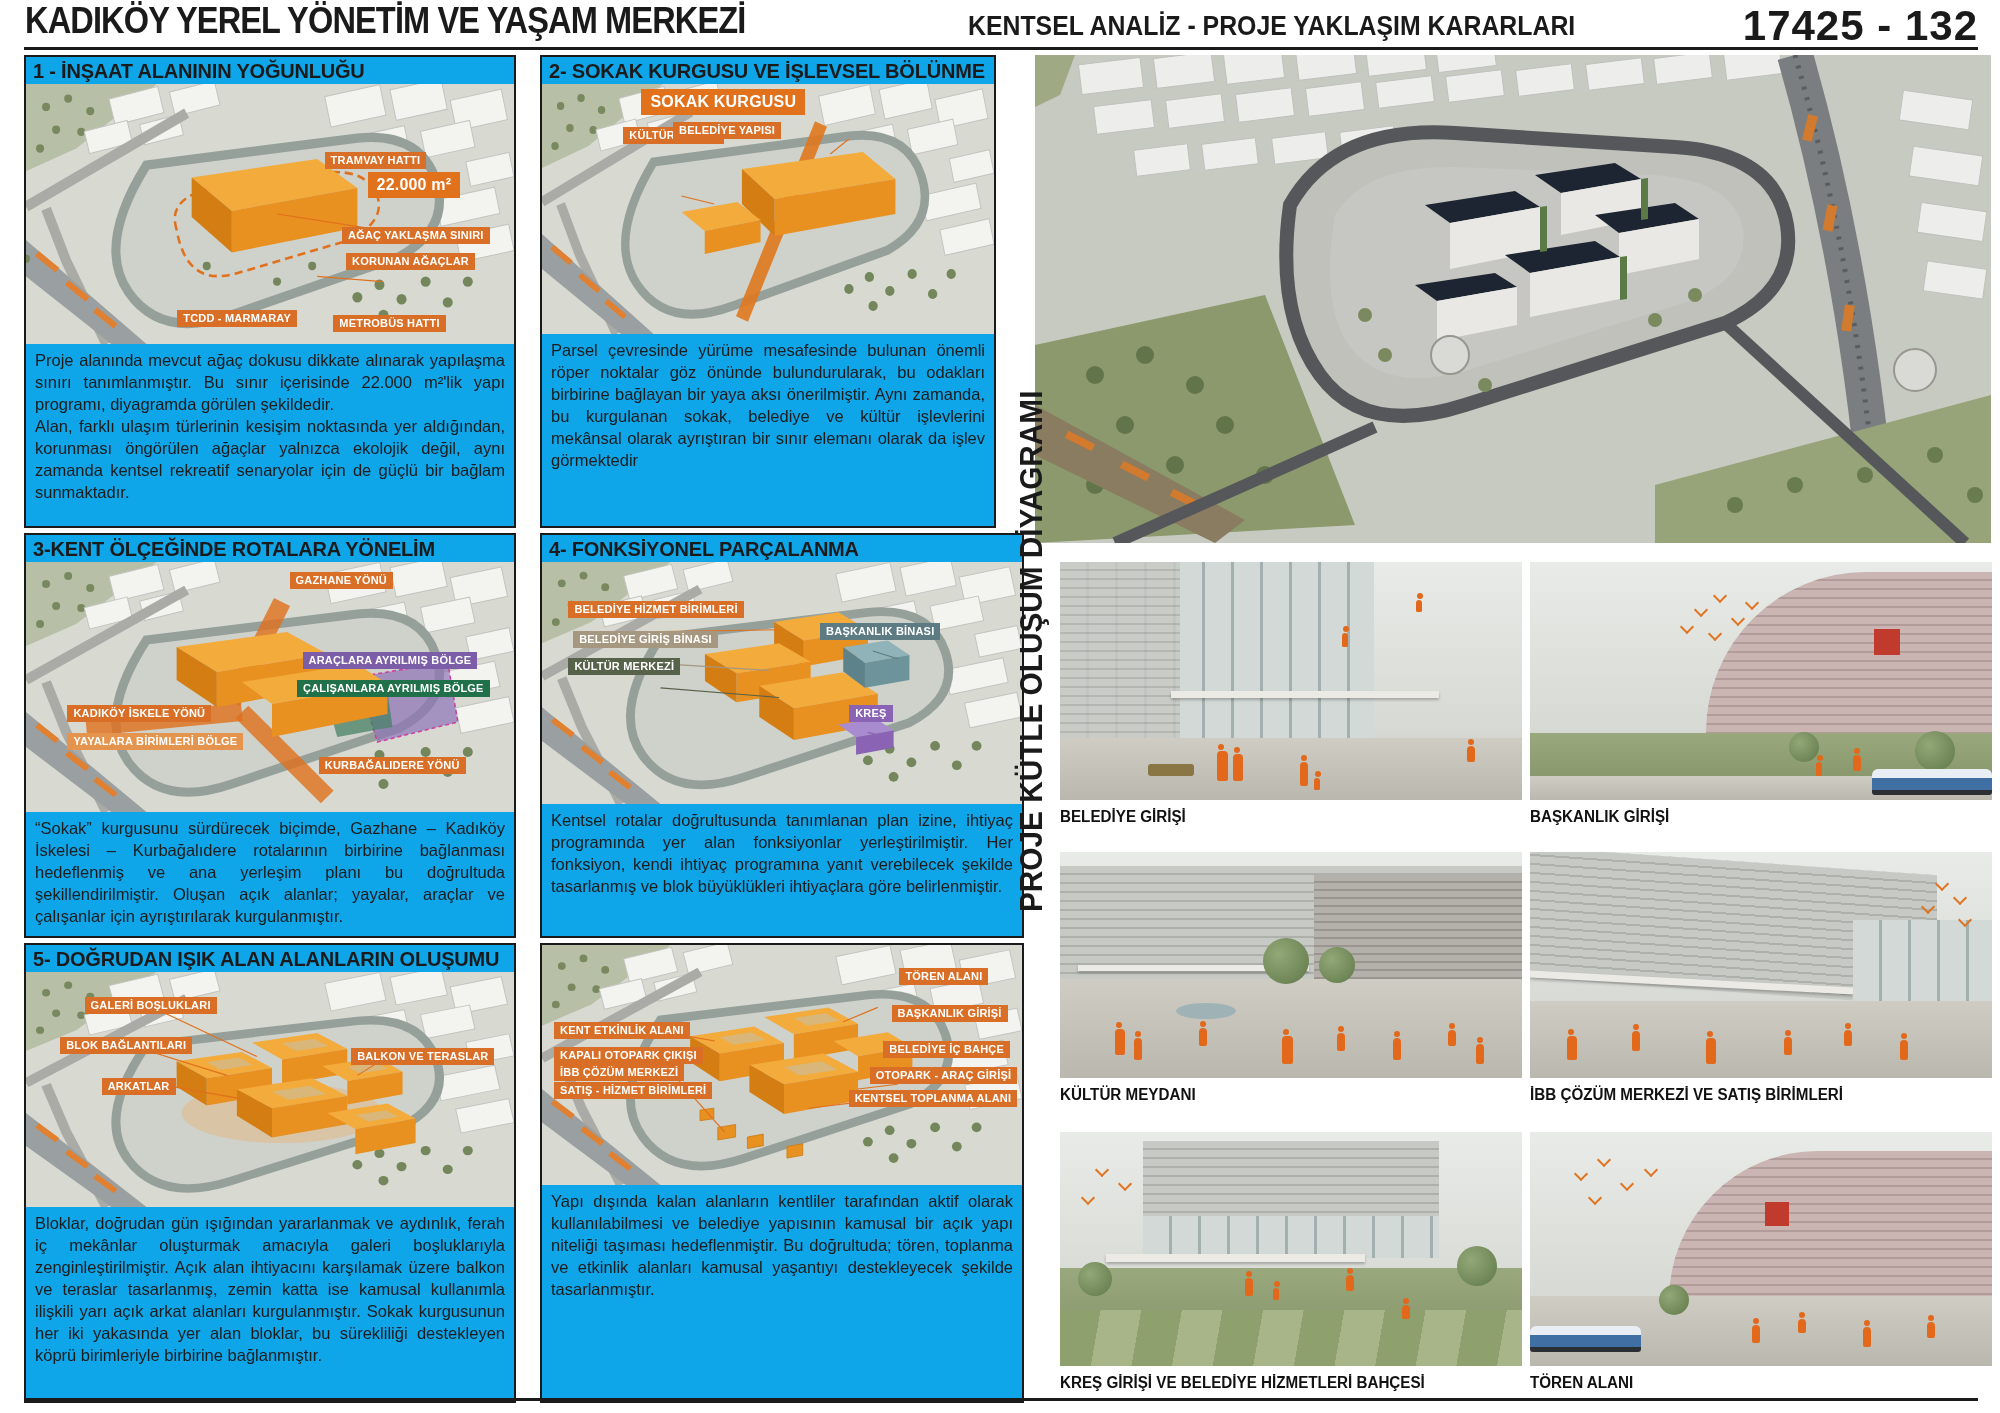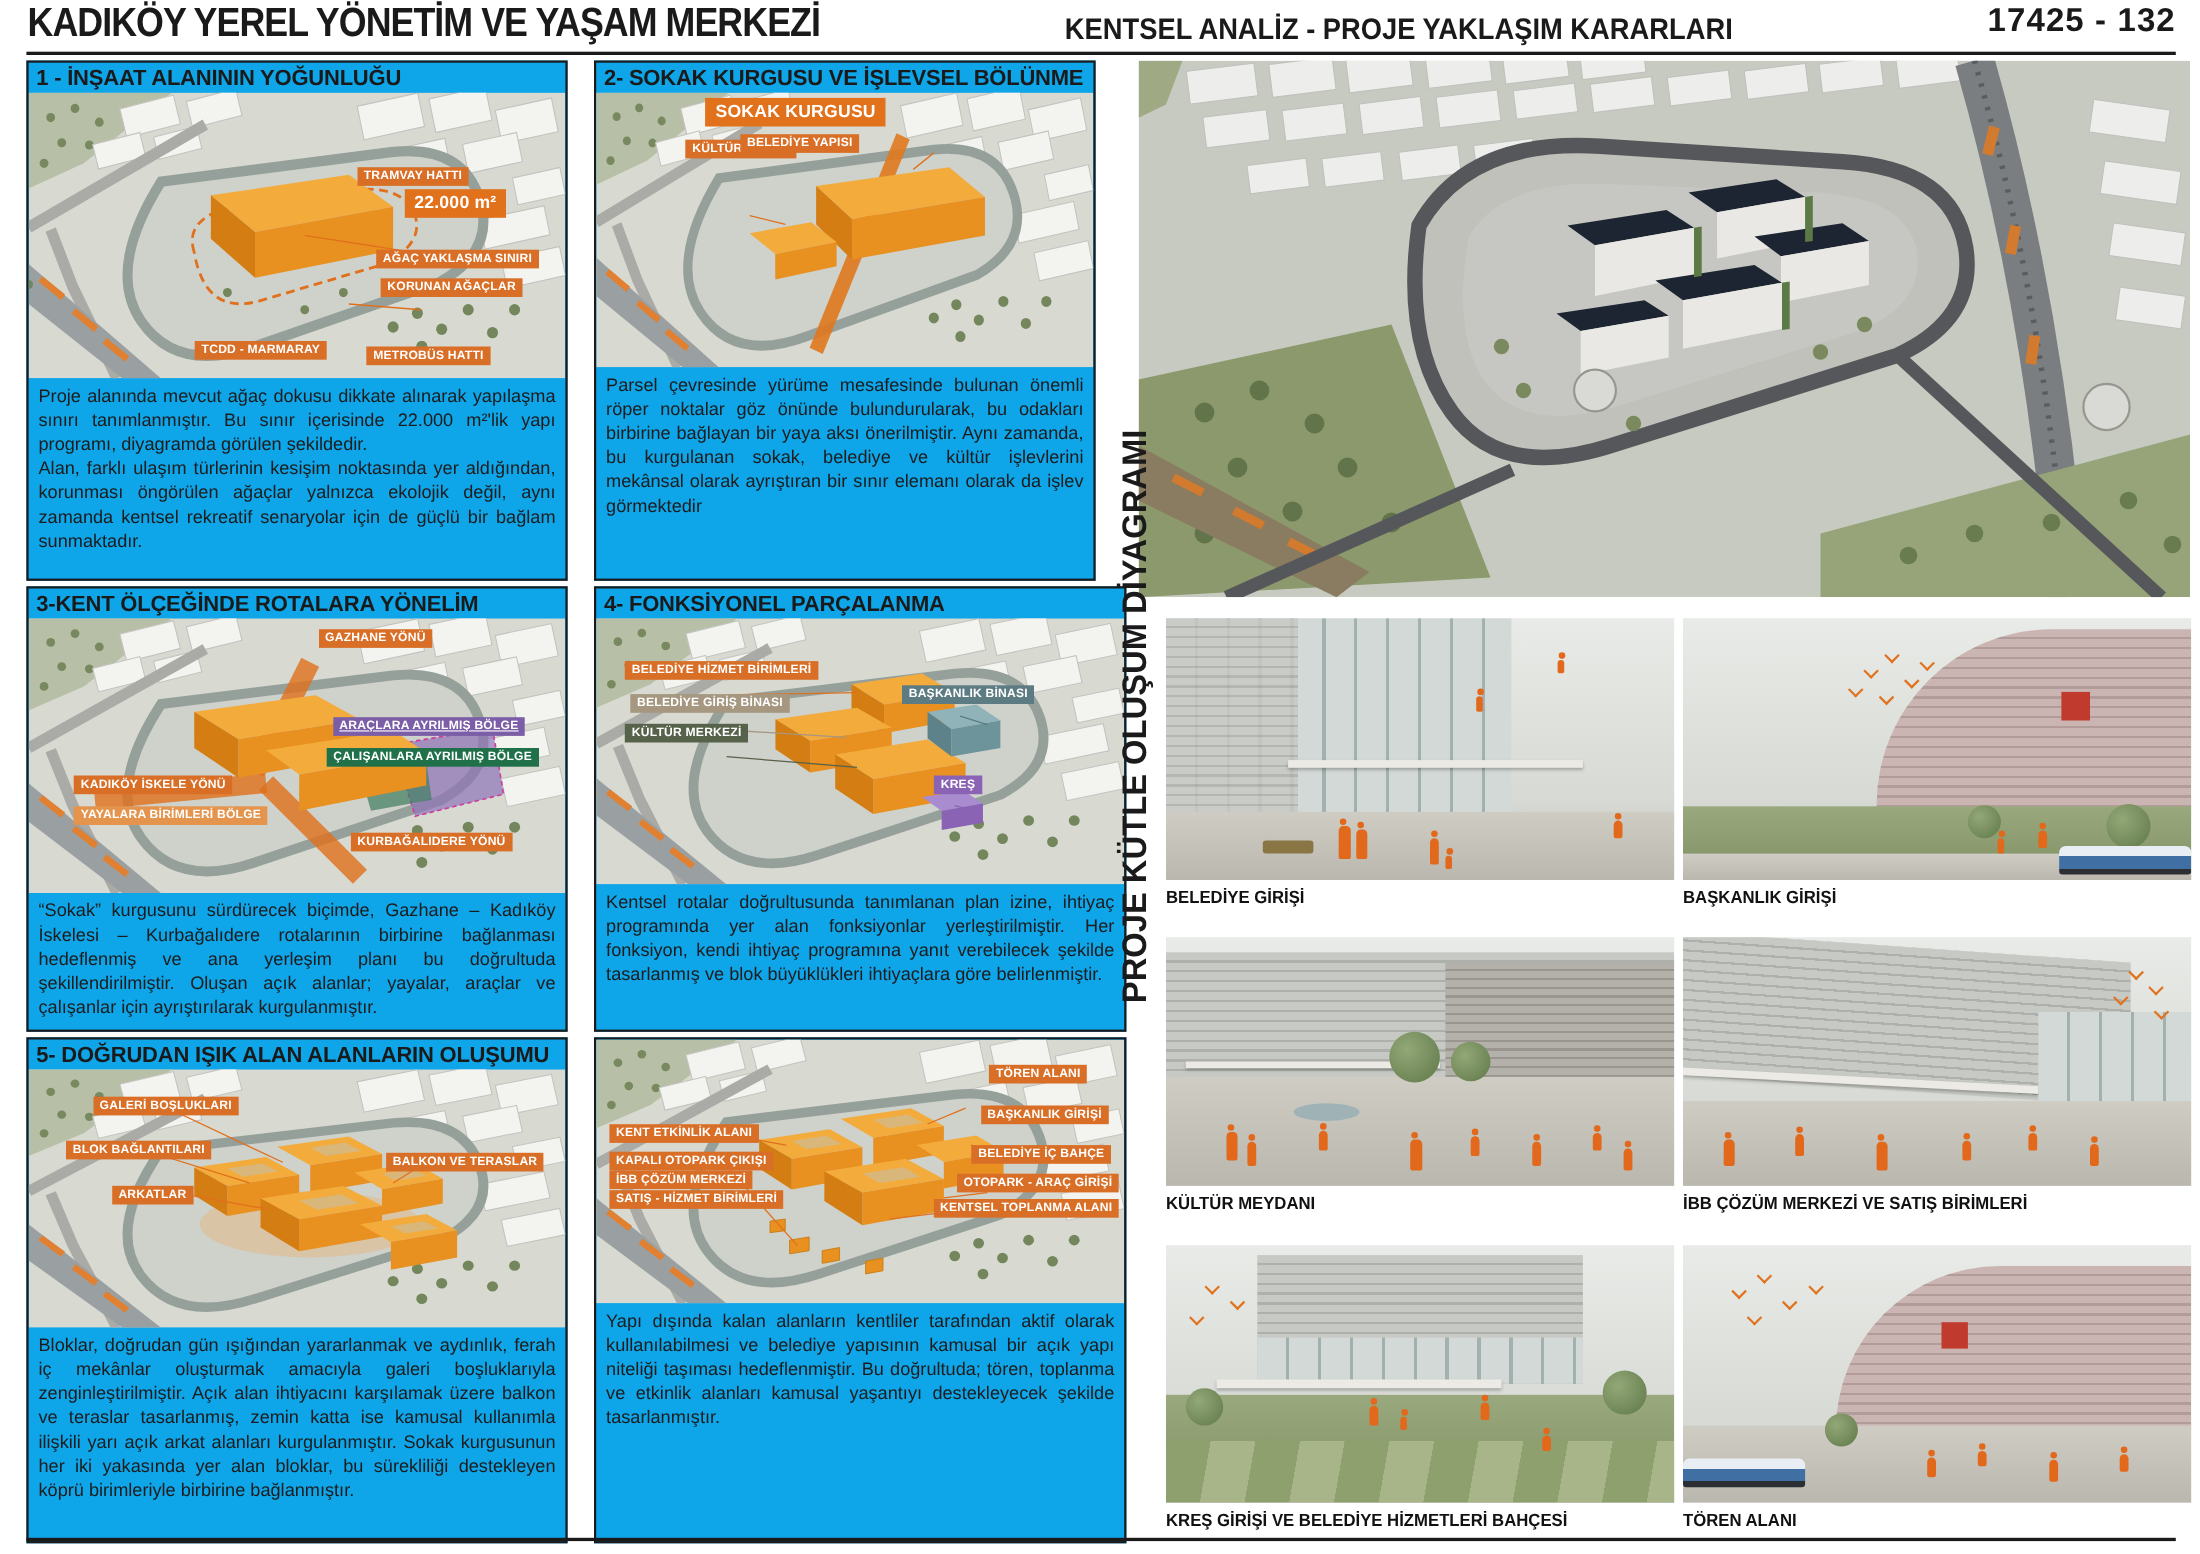--- a/index.html
+++ b/index.html
@@ -4,21 +4,21 @@
 <style>
   html,body{margin:0;padding:0;background:#ffffff;}
   body{font-family:"Liberation Sans","DejaVu Sans",sans-serif;color:#1a1a1a;}
   #page{position:relative;width:2000px;height:1413px;background:#fff;overflow:hidden;}
 
   
   .h-title{position:absolute;left:25px;top:0px;font-size:37px;font-weight:bold;letter-spacing:-1px;
            transform:scaleX(0.88);transform-origin:0 50%;white-space:nowrap;}
   .h-sub{position:absolute;left:968px;top:11px;font-size:27px;font-weight:bold;letter-spacing:0px;
          transform:scaleX(0.92);transform-origin:0 50%;white-space:nowrap;}
-  .h-code{position:absolute;right:22px;top:2px;font-size:30px;font-weight:bold;letter-spacing:1px;white-space:nowrap;}
+  .h-code{position:absolute;right:22px;top:2px;font-size:42px;font-weight:bold;letter-spacing:1px;white-space:nowrap;}
   .h-rule{position:absolute;left:24px;top:47px;width:1954px;height:3px;background:#1a1a1a;}
   .b-rule{position:absolute;left:24px;top:1398px;width:1954px;height:3px;background:#1a1a1a;}
 
   
   .section{position:absolute;border:2px solid #1a1a1a;background:#0ea5e9;box-sizing:border-box;}
   .sec-head{font-size:20px;font-weight:bold;padding:3px 7px 1px 7px;letter-spacing:-0.2px;white-space:nowrap;}
   .diagram{position:relative;width:100%;overflow:hidden;}
   .diagram svg{display:block;width:100%;height:100%;}
   .sec-para{padding:6px 9px;font-size:16.5px;line-height:1.33;text-align:justify;white-space:pre-line;color:#1c1c1c;}
 
@@ -180,21 +180,21 @@
         <path d="M255,40 L205,140" stroke="#e0701c" stroke-width="18" opacity="0.8"></path>
         <path d="M60,165 L215,150" stroke="#e0701c" stroke-width="18" opacity="0.8"></path>
         <path d="M215,150 L300,235" stroke="#e0701c" stroke-width="18" opacity="0.8"></path>
         <polygon points="150,85 260,70 300,92 190,110" fill="#f3ab3c"></polygon>
         <polygon points="190,110 300,92 300,125 190,145" fill="#e89020"></polygon>
         <polygon points="150,85 190,110 190,145 150,118" fill="#d37d12"></polygon>
         <polygon points="215,120 330,102 360,122 245,142" fill="#f3ab3c"></polygon>
         <polygon points="245,142 360,122 360,152 245,175" fill="#e89020"></polygon>
       </svg>
       <div class="chip" style="left:54%;top:4%;">GAZHANE YÖNÜ</div>
-      <div class="chip purple" style="right:7.5%;top:36%;text-decoration:underline;">ARAÇLARA AYRILMIŞ BÖLGE</div>
+      <div class="chip purple" style="right:7.5%;top:36%;">ARAÇLARA AYRILMIŞ BÖLGE</div>
       <div class="chip green" style="right:5%;top:47%;">ÇALIŞANLARA AYRILMIŞ BÖLGE</div>
       <div class="chip" style="left:8.5%;top:57%;">KADIKÖY İSKELE YÖNÜ</div>
       <div class="chip lightorange" style="left:8.5%;top:68.5%;">YAYALARA BİRİMLERİ BÖLGE</div>
       <div class="chip" style="left:60%;top:78%;">KURBAĞALIDERE YÖNÜ</div>
     </div>
     <div class="sec-para">“Sokak” kurgusunu sürdürecek biçimde, Gazhane – Kadıköy İskelesi – Kurbağalıdere rotalarının birbirine bağlanması hedeflenmiş ve ana yerleşim planı bu doğrultuda şekillendirilmiştir. Oluşan açık alanlar; yayalar, araçlar ve çalışanlar için ayrıştırılarak kurgulanmıştır.</div>
   </div>
 
   <div class="section" style="left:540px;top:533px;width:484px;height:405px;">
     <div class="sec-head">4- FONKSİYONEL PARÇALANMA</div>

